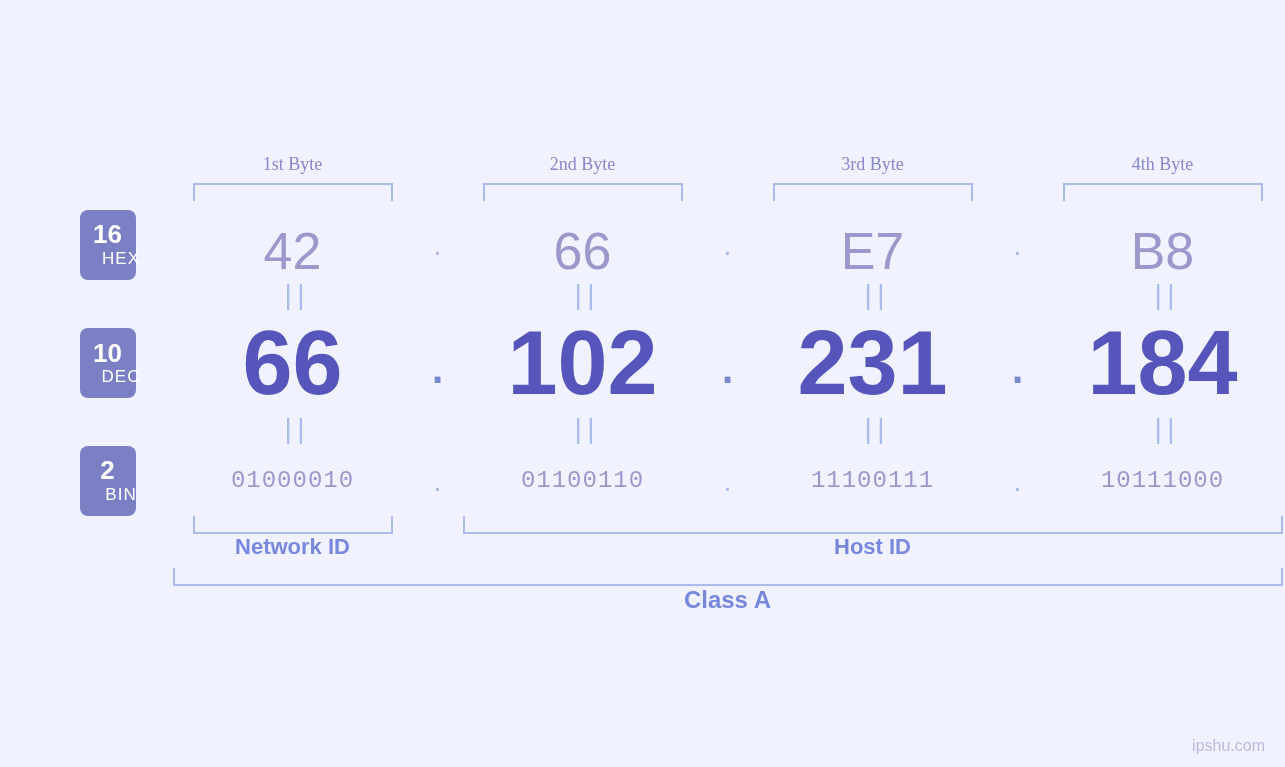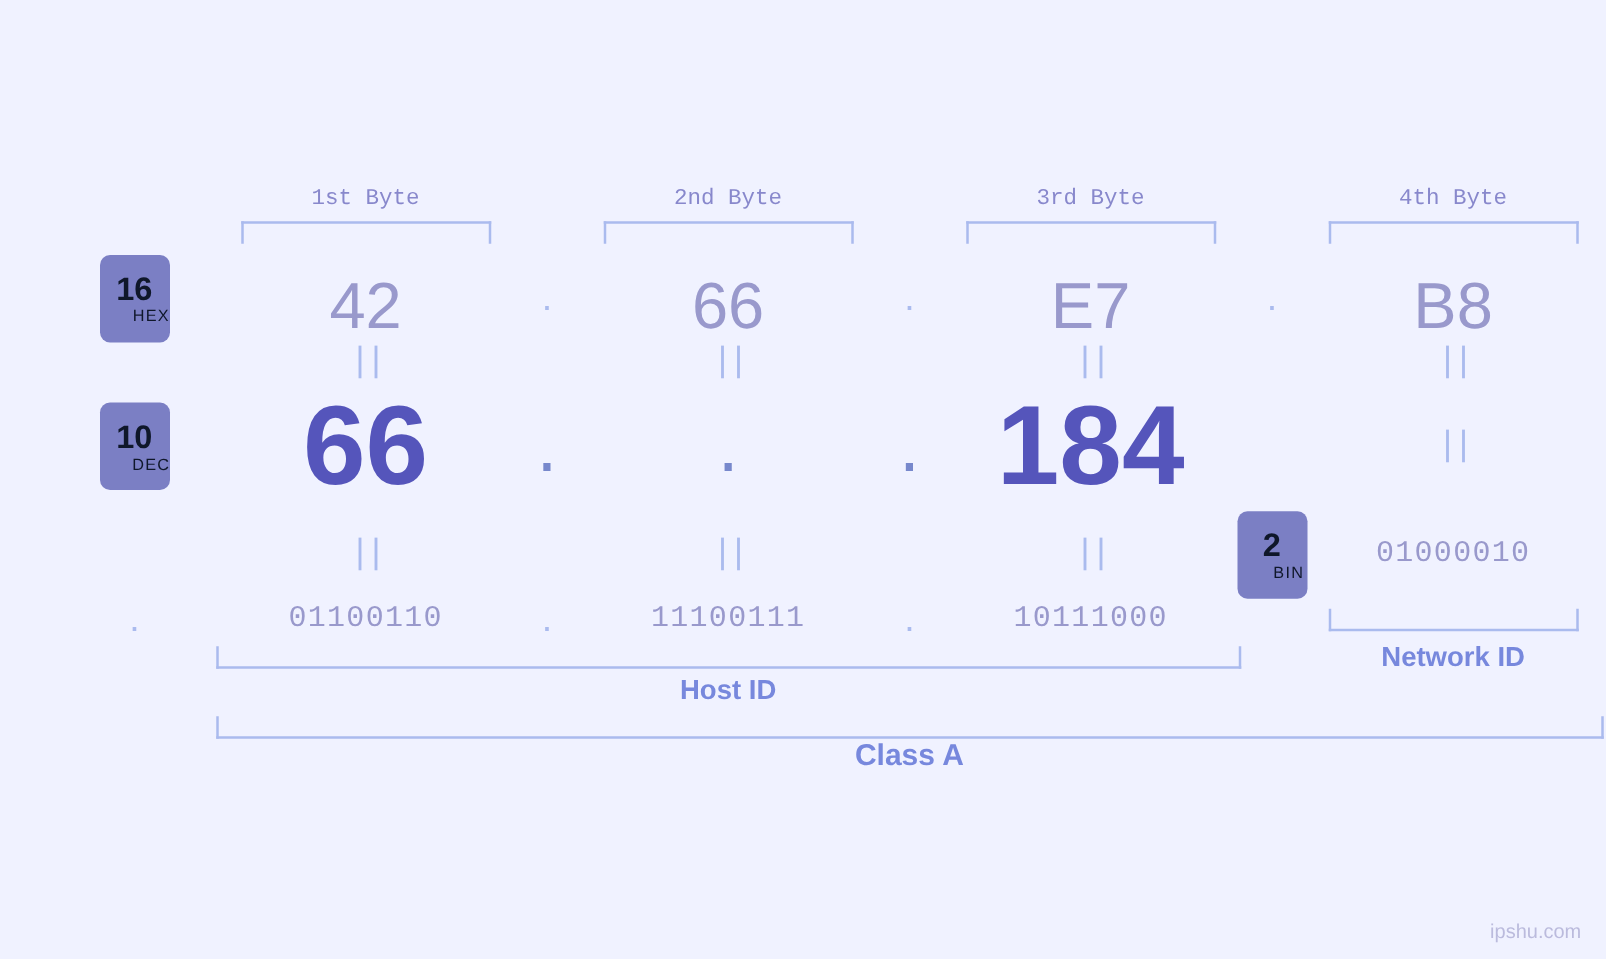--- a/index.html
+++ b/index.html
@@ -12,46 +12,46 @@
       overflow: hidden;
       display: flex;
       align-items: center;
       justify-content: center;
       position: relative;
     }
 
     .byte-header {
       color: #8888cc;
       font-size: 18px;
-      font-family: Liberation Mono, monospace;
+      font-family: Liberation Serif, serif;
       text-align: center;
       padding-bottom: 8px;
     }
 
     .badge {
       background: #7b7fc4;
-      color: #0f172a;
+      color: #ffffff;
       border-radius: 8px;
       width: 56px;
       height: 70px;
       display: flex;
       flex-direction: column;
       align-items: center;
       justify-content: center;
       font-family: Arial, sans-serif;
     }
 
     .badge .base-num {
       font-size: 26px;
       font-weight: bold;
       line-height: 1.1;
     }
 
     .badge .base-label {
-      font-size: 13px;
+      font-size: 17px;
       font-weight: normal;
       letter-spacing: 1px;
       margin-left: 27px;
     }
 
     .hex-value {
       color: #9999cc;
       font-size: 52px;
       font-family: Arial, sans-serif;
       text-align: center;
@@ -185,21 +185,23 @@
     <div class="equals">||</div>
     <div class="empty"></div>
     <div class="equals">||</div>
 
     <div class="badge">
       <span class="base-num">10</span>
       <span class="base-label">DEC</span>
     </div>
     <div class="dec-value">66</div>
     <div class="dot">.</div>
+    <div class="dec-value">102</div>
     <div class="dot">.</div>
+    <div class="dec-value">231</div>
     <div class="dot">.</div>
     <div class="dec-value">184</div>
 
     <div class="empty"></div>
     <div class="equals">||</div>
     <div class="empty"></div>
     <div class="equals">||</div>
     <div class="empty"></div>
     <div class="equals">||</div>
     <div class="empty"></div>

